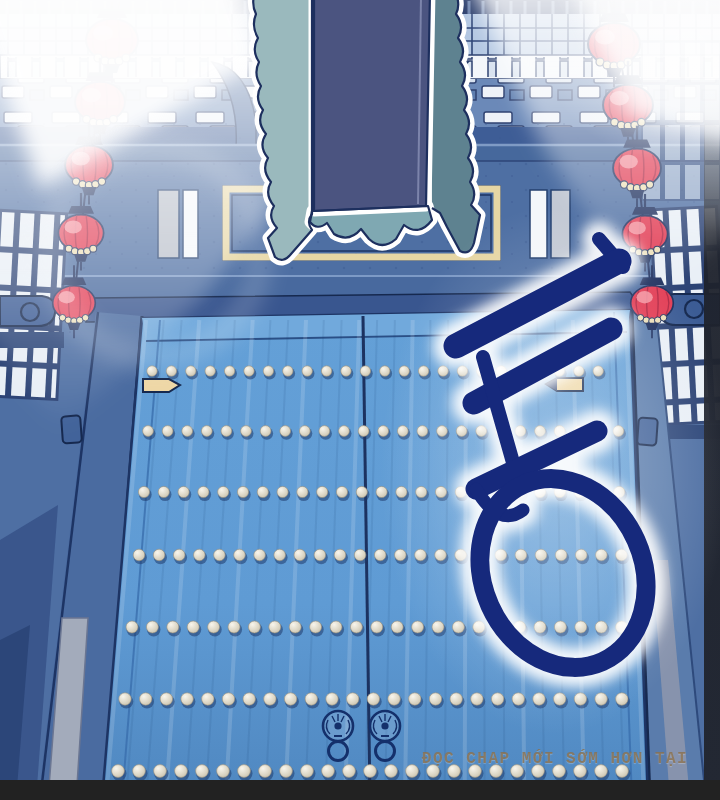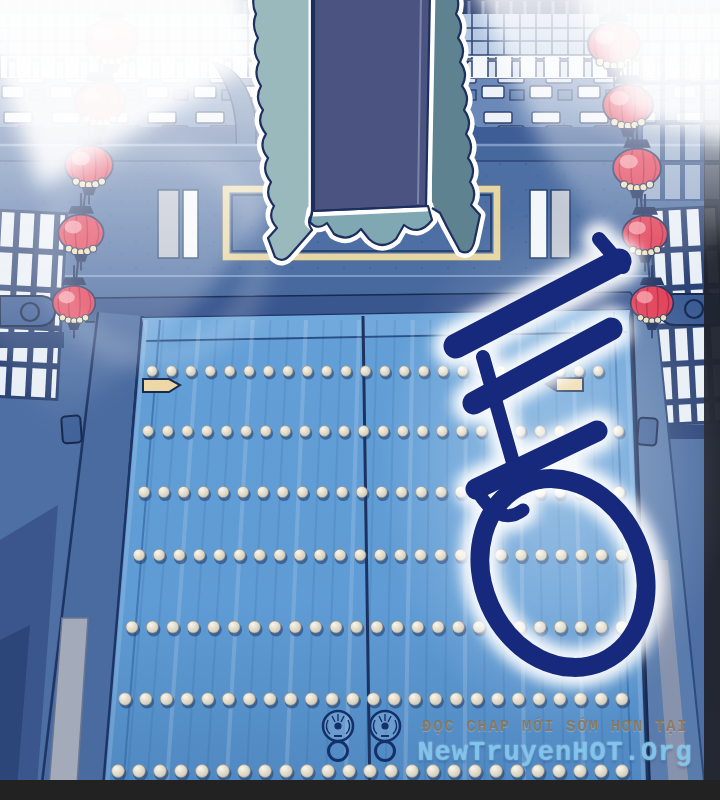--- a/index.html
+++ b/index.html
@@ -662,15 +662,14 @@
       <path d="M483,357 L514,466" stroke-width="14"></path>
       <path d="M597,431 L476,489" stroke-width="21"></path>
       <path d="M476,489 Q499,528 523,510" stroke-width="13"></path>
       <ellipse cx="563" cy="573" rx="80" ry="97" transform="rotate(-24 563 573)" stroke-width="19"></ellipse>
     </g>
   </g>
 </svg>
 
 <div class="wm">
   <div class="wm1">ĐỌC CHAP MỚI SỚM HƠN TẠI</div>
-  <div class="wm2">NewTruyenHOT.Org</div>
 </div>
 </div>
 
 </body></html>

